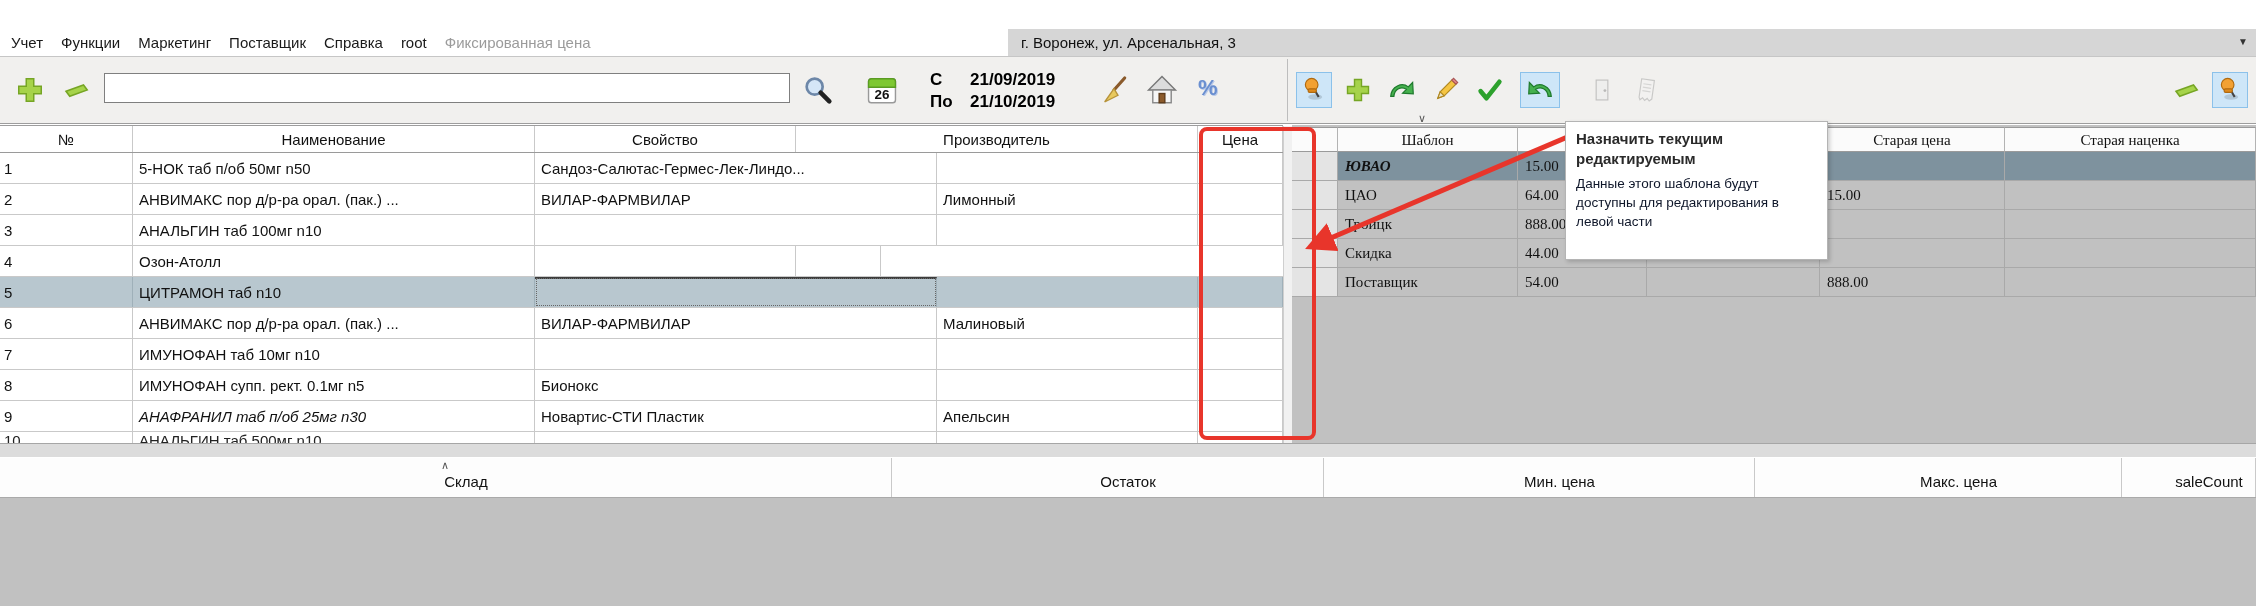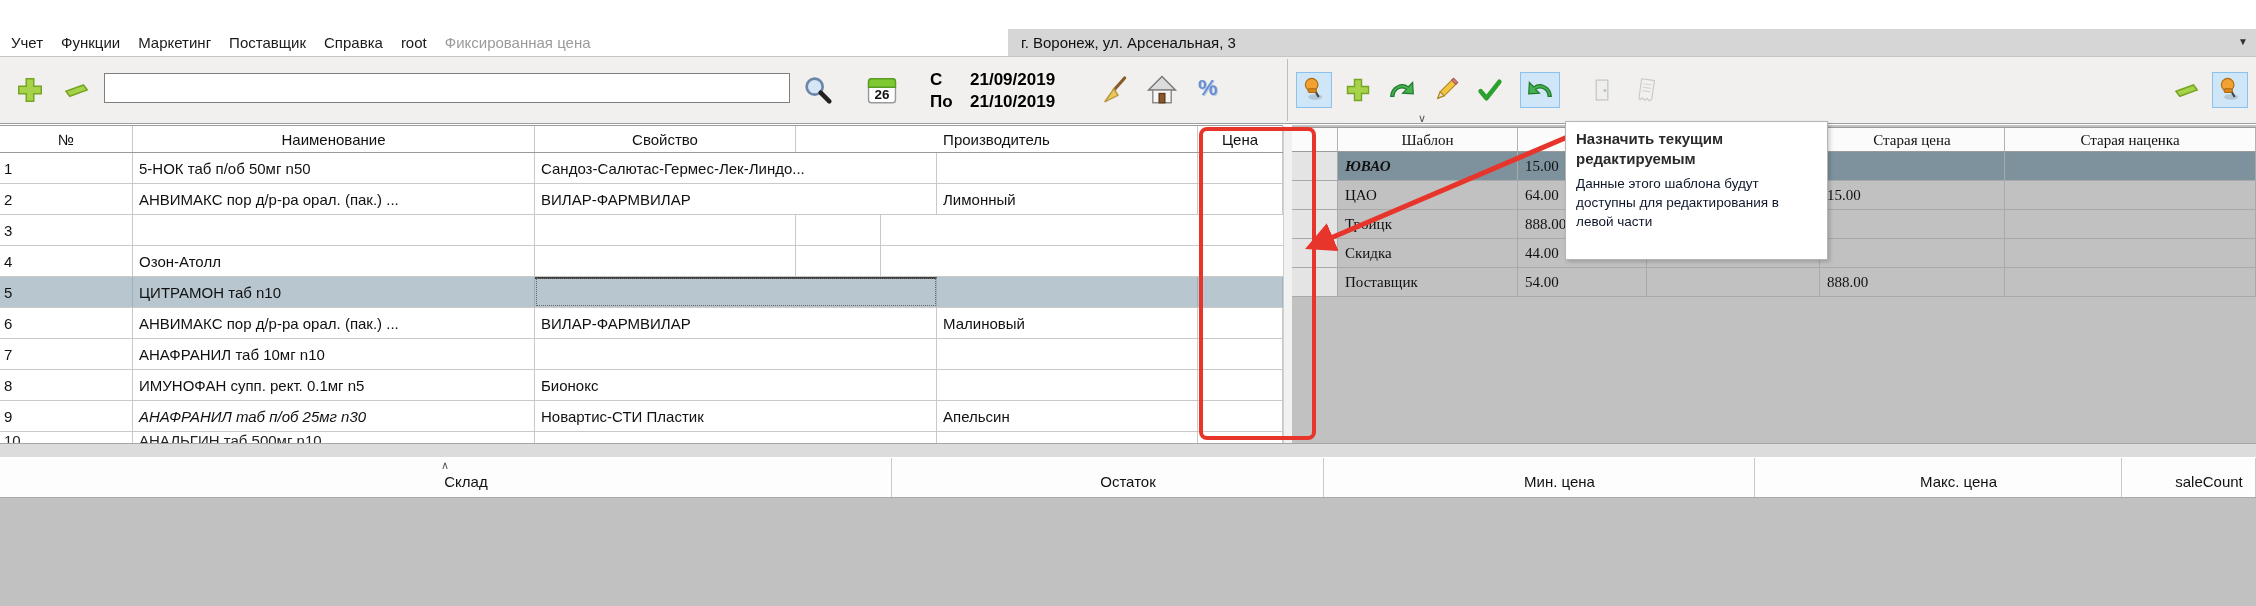--- a/index.html
+++ b/index.html
@@ -230,20 +230,21 @@
       </div>
       <div class="lt-row">
         <div class="c num" style="width: 133px;">2</div>
         <div class="c" style="width: 402px;">АНВИМАКС пор д/р-ра орал. (пак.) ...</div>
         <div class="c" style="width: 402px;">ВИЛАР-ФАРМВИЛАР</div>
         <div class="c" style="width: 261px;">Лимонный</div>
         <div class="c" style="width: 85px;"></div>
       </div>
       <div class="lt-row">
         <div class="c num" style="width: 133px;">3</div>
+        <div class="c" style="width: 402px;">АНАЛЬГИН таб 100мг n10</div>
         <div class="c" style="width: 402px;"></div>
         <div class="c" style="width: 261px;"></div>
         <div class="c" style="width: 85px;"></div>
       </div>
       <div class="lt-row">
         <div class="c num" style="width: 133px;">4</div>
         <div class="c" style="width: 402px;">Озон-Атолл</div>
         <div class="c" style="width: 261px;"></div>
         <div class="c" style="width: 85px;"></div>
       </div>
@@ -256,21 +257,21 @@
       </div>
       <div class="lt-row">
         <div class="c num" style="width: 133px;">6</div>
         <div class="c" style="width: 402px;">АНВИМАКС пор д/р-ра орал. (пак.) ...</div>
         <div class="c" style="width: 402px;">ВИЛАР-ФАРМВИЛАР</div>
         <div class="c" style="width: 261px;">Малиновый</div>
         <div class="c" style="width: 85px;"></div>
       </div>
       <div class="lt-row">
         <div class="c num" style="width: 133px;">7</div>
-        <div class="c" style="width: 402px;">АНАФРАНИЛ таб 10мг n10</div>
+        <div class="c" style="width: 402px;">ИМУНОФАН таб 10мг n10</div>
         <div class="c" style="width: 402px;"></div>
         <div class="c" style="width: 261px;"></div>
         <div class="c" style="width: 85px;"></div>
       </div>
       <div class="lt-row">
         <div class="c num" style="width: 133px;">8</div>
         <div class="c" style="width: 402px;">ИМУНОФАН супп. рект. 0.1мг n5</div>
         <div class="c" style="width: 402px;">Бионокс</div>
         <div class="c" style="width: 261px;"></div>
         <div class="c" style="width: 85px;"></div>

